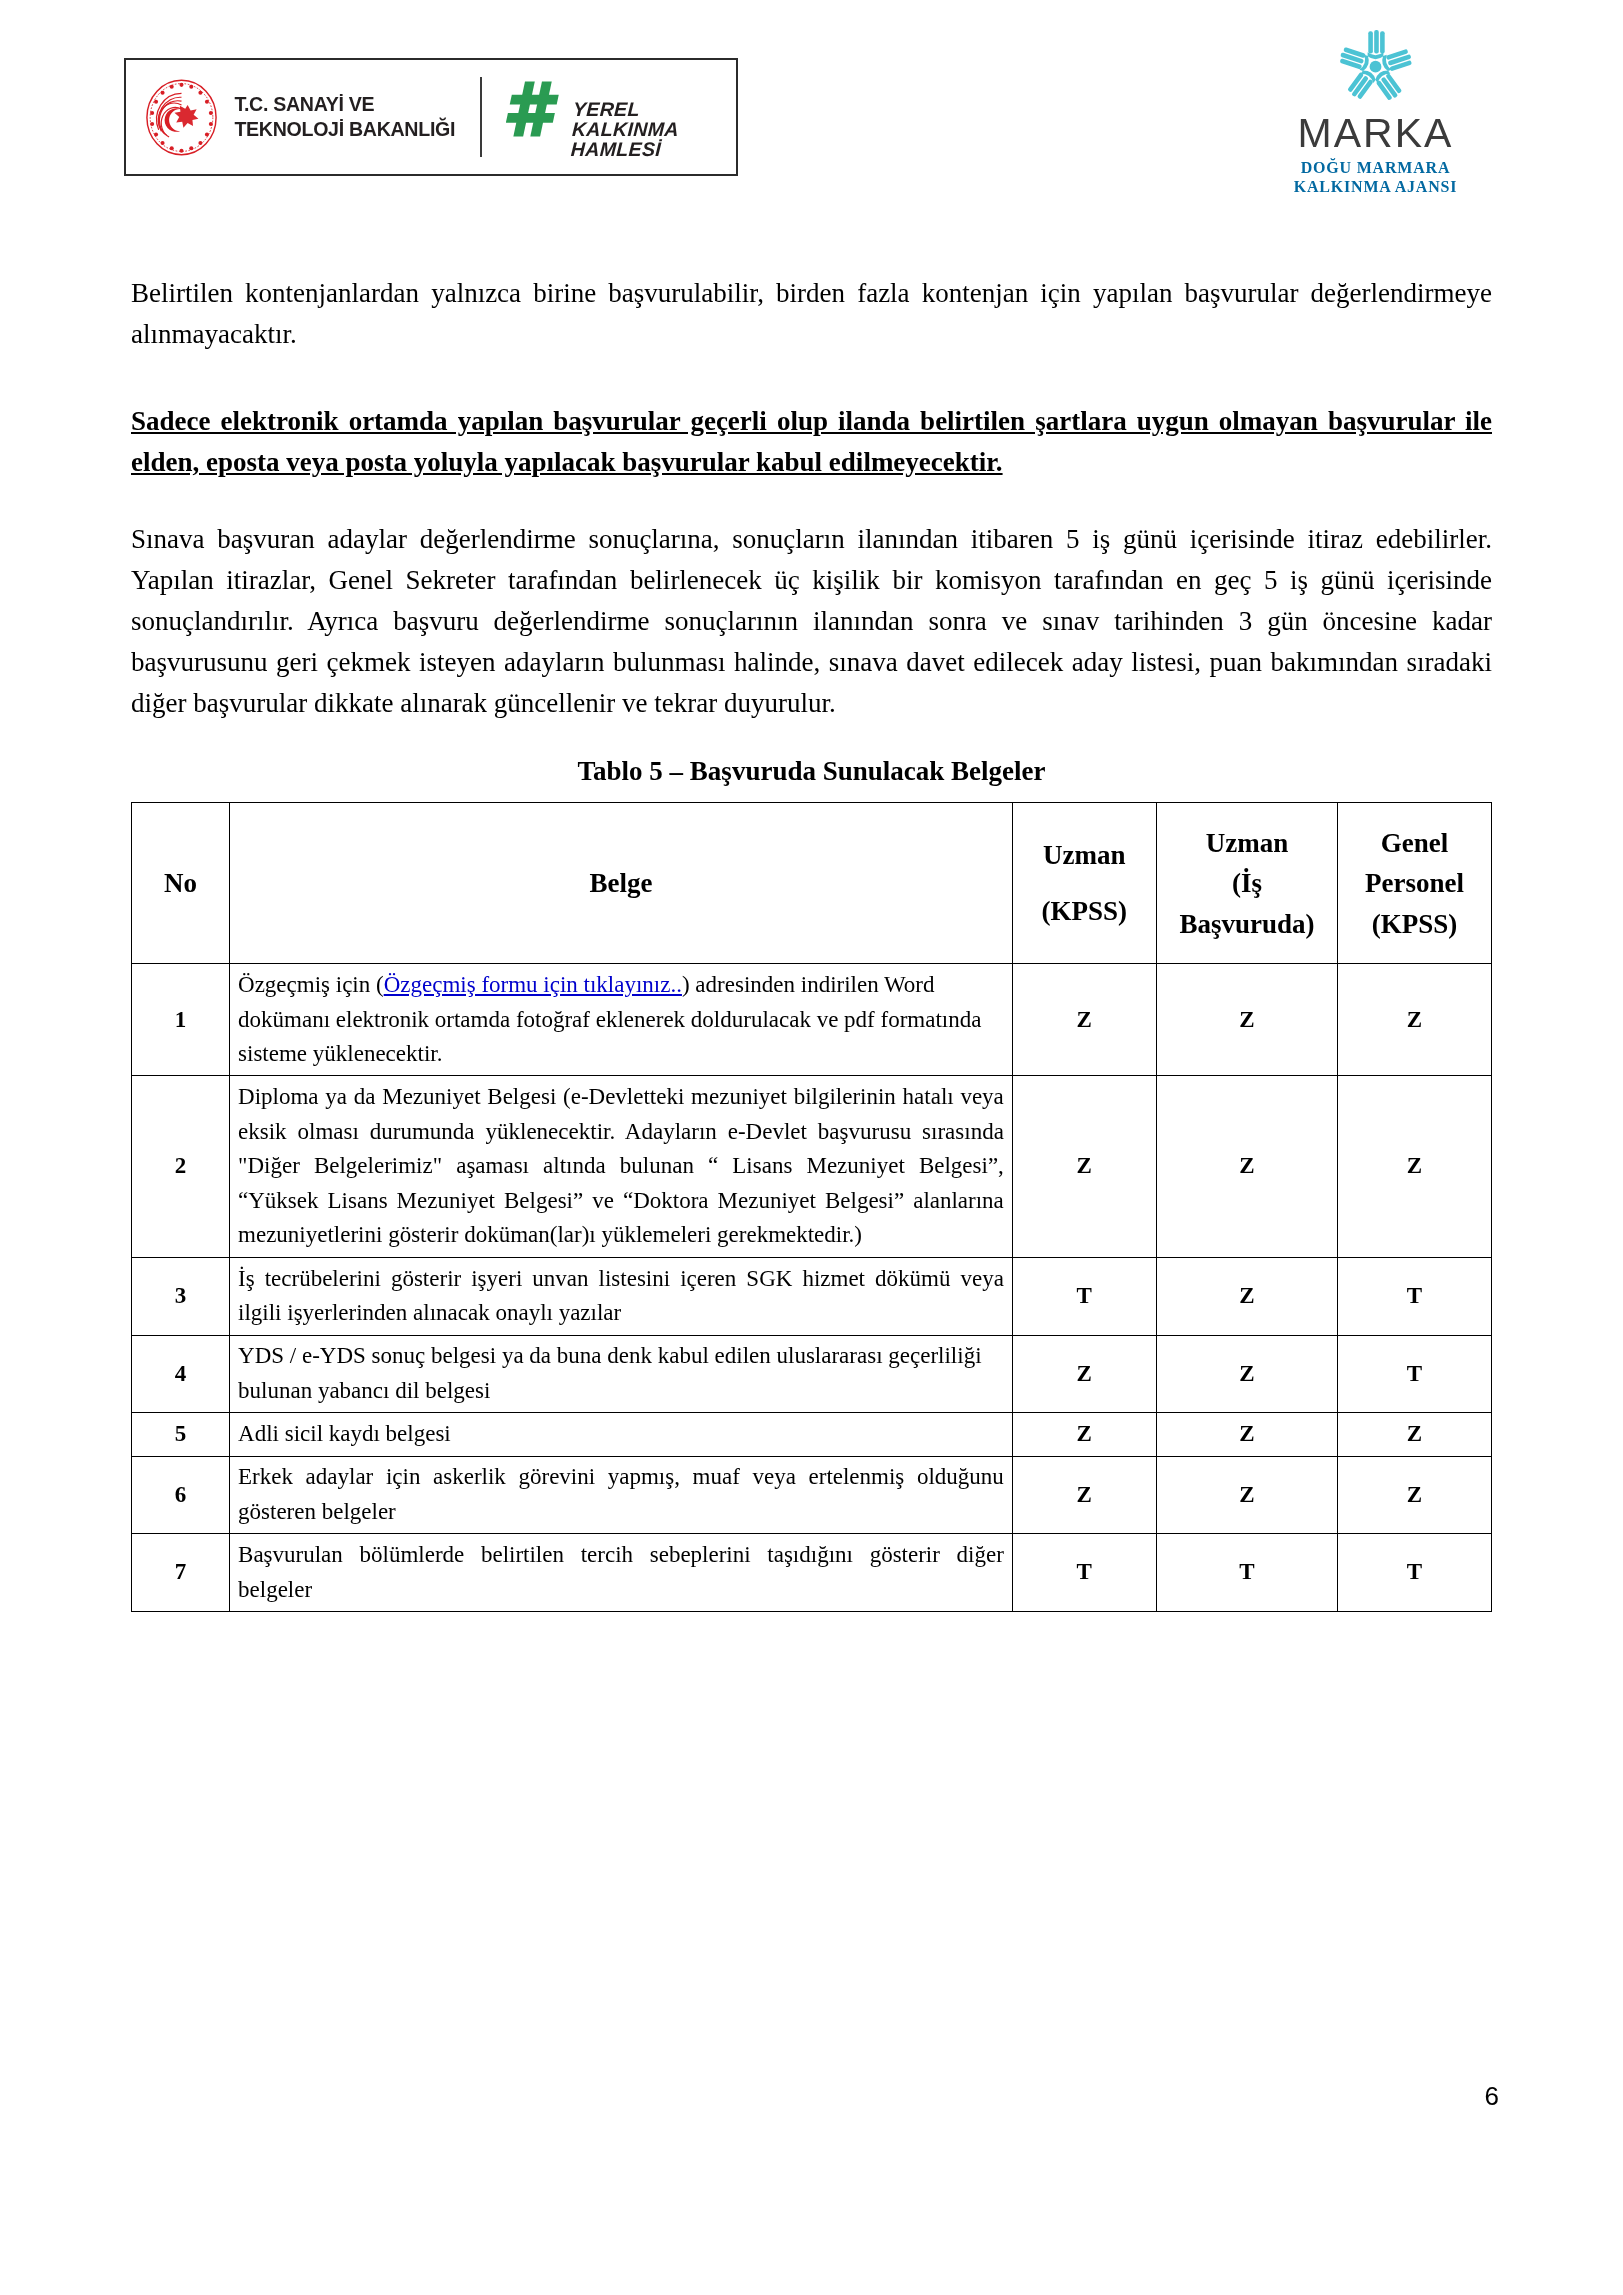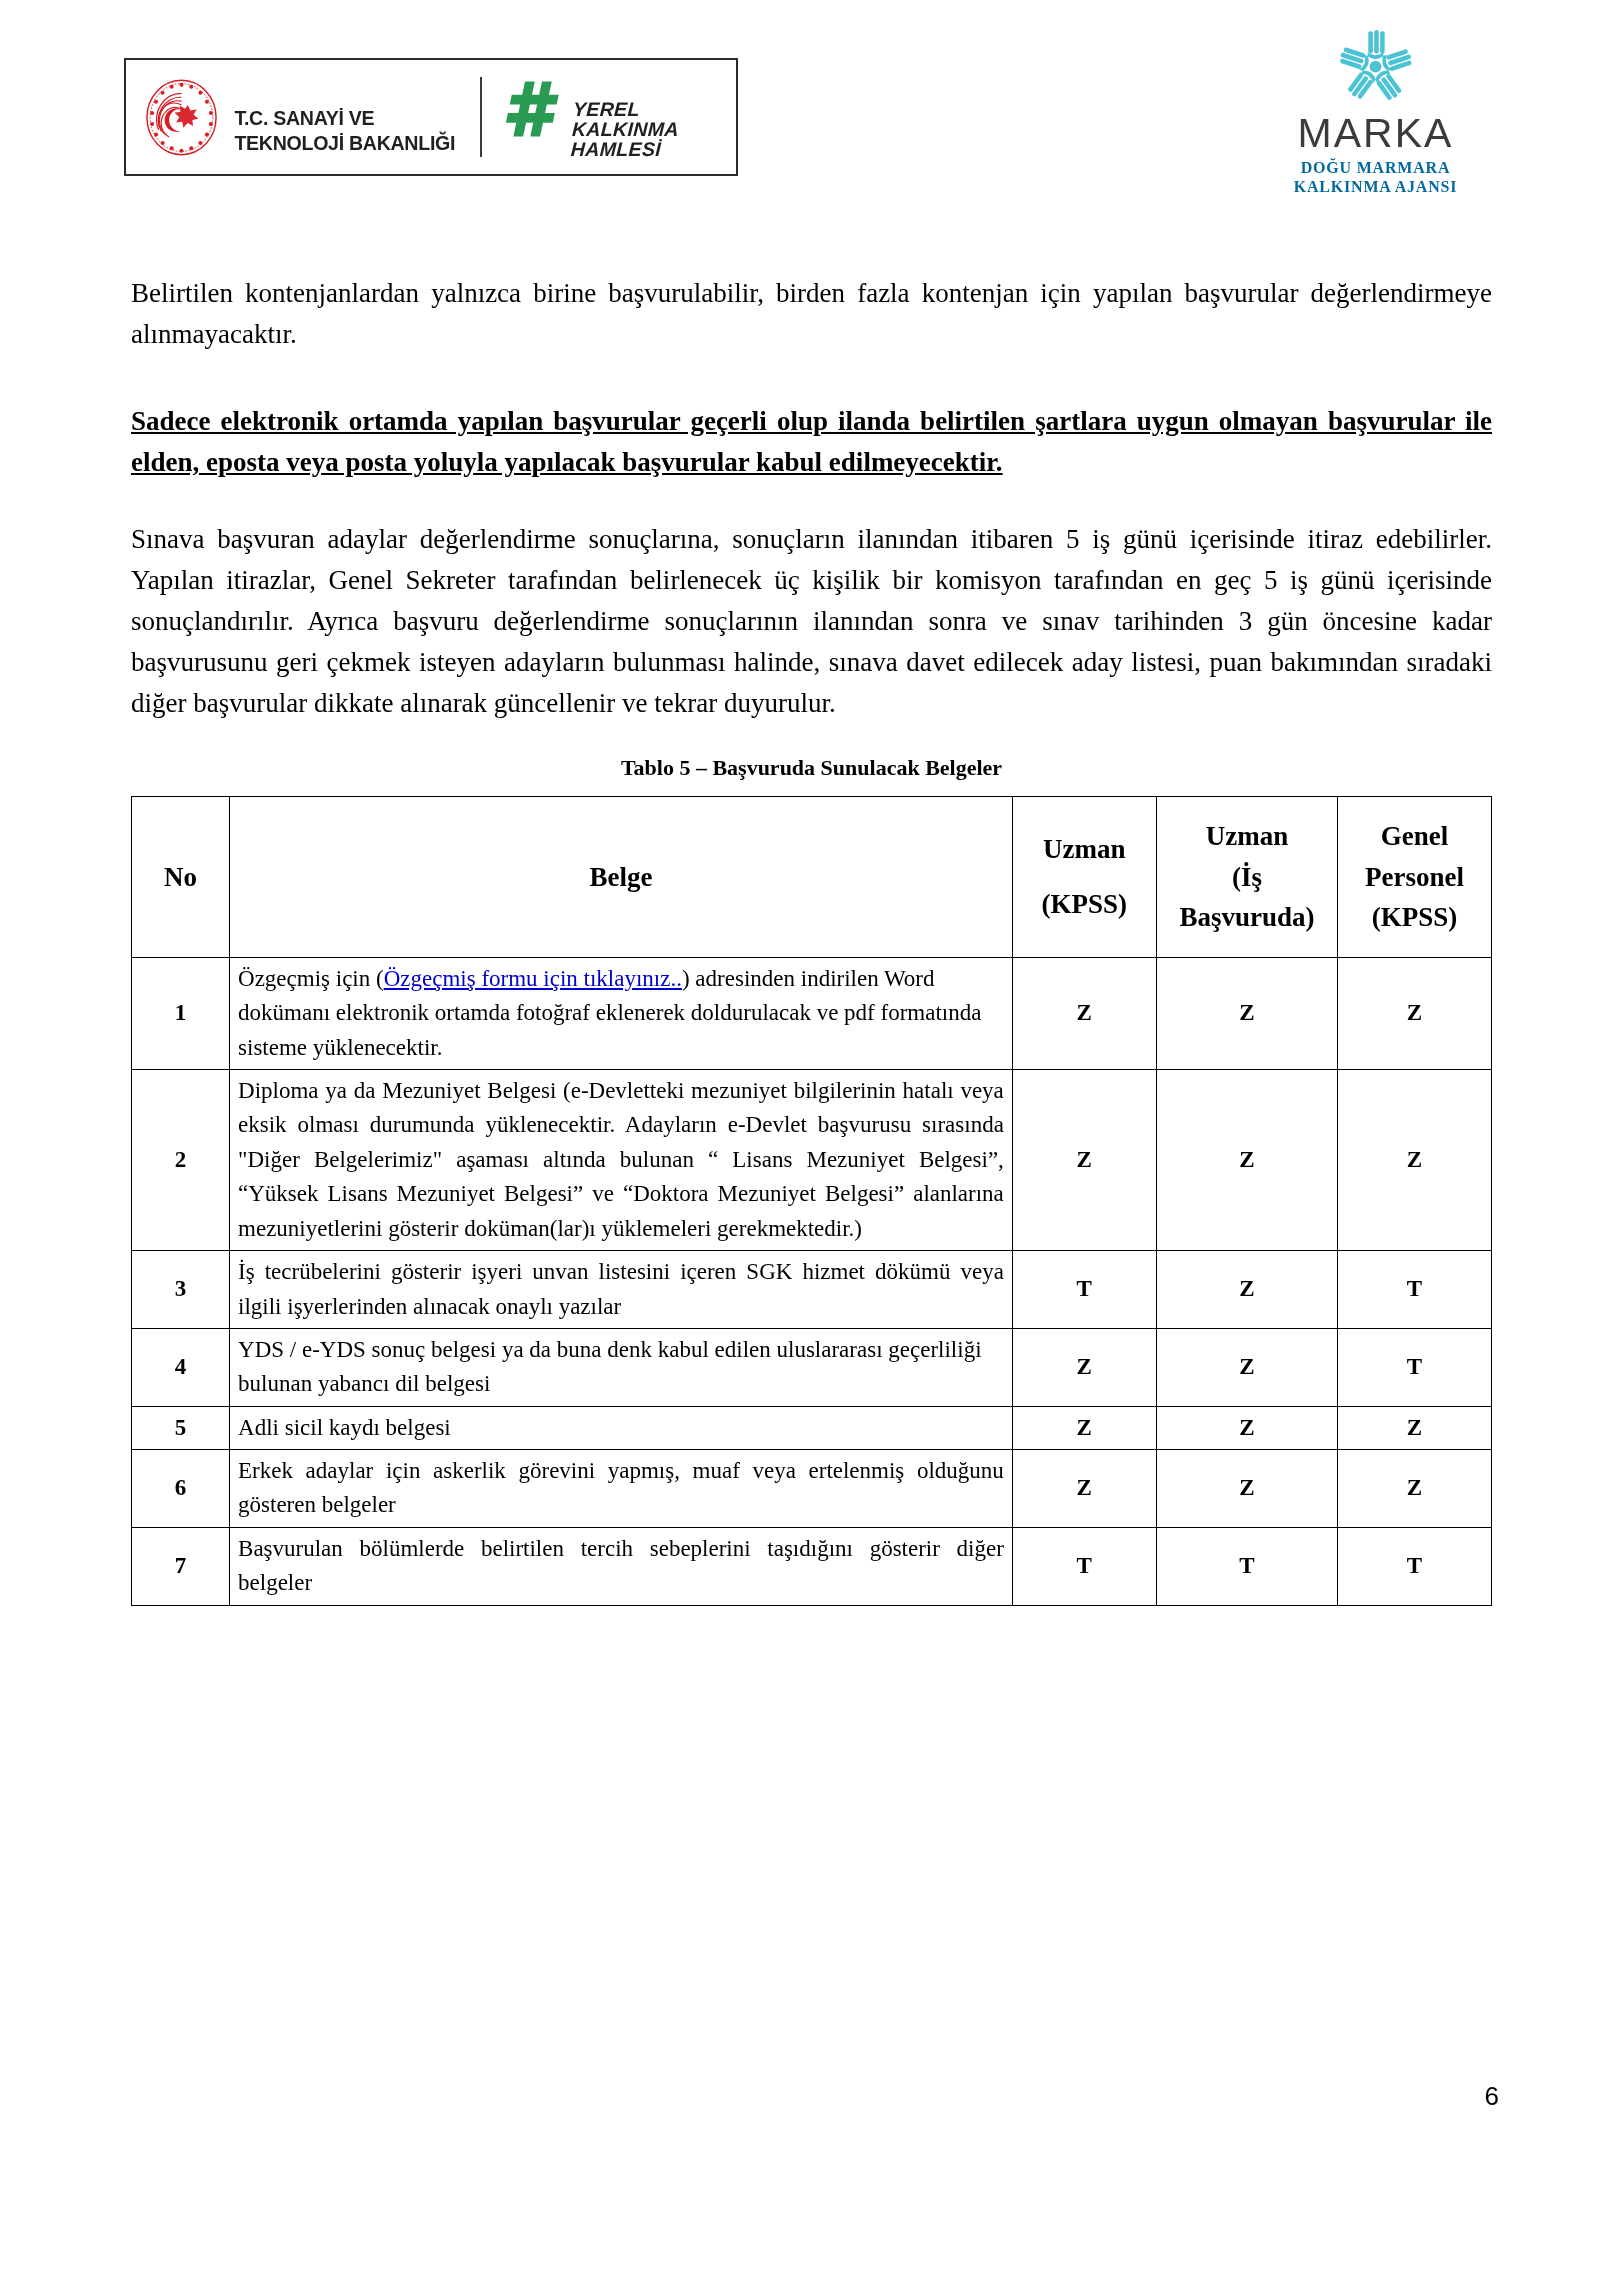--- a/index.html
+++ b/index.html
@@ -39,21 +39,21 @@
     height: 118px;
     border: 2px solid #2b2b2b;
     background: #ffffff;
     box-sizing: border-box;
     display: flex;
     align-items: center;
   }
 
   .ministry-block {
     display: flex;
-    align-items: flex-end;
+    align-items: center;
     padding-left: 17px;
     flex: 0 0 auto;
   }
 
   .seal {
     width: 77px;
     height: 77px;
     position: relative;
     flex: 0 0 auto;
   }
@@ -162,21 +162,21 @@
     font-size: 27px;
     line-height: 1.52;
     font-weight: bold;
     text-decoration: underline;
     text-align: justify;
   }
 
   .tbl-title {
     margin: 30px 0 0 0;
     text-align: center;
-    font-size: 22px;
+    font-size: 27px;
     font-weight: bold;
     line-height: 1.3;
   }
 
   
   table.doc-table {
     margin-top: 13px;
     border-collapse: collapse;
     width: 1361px;
     table-layout: fixed;

